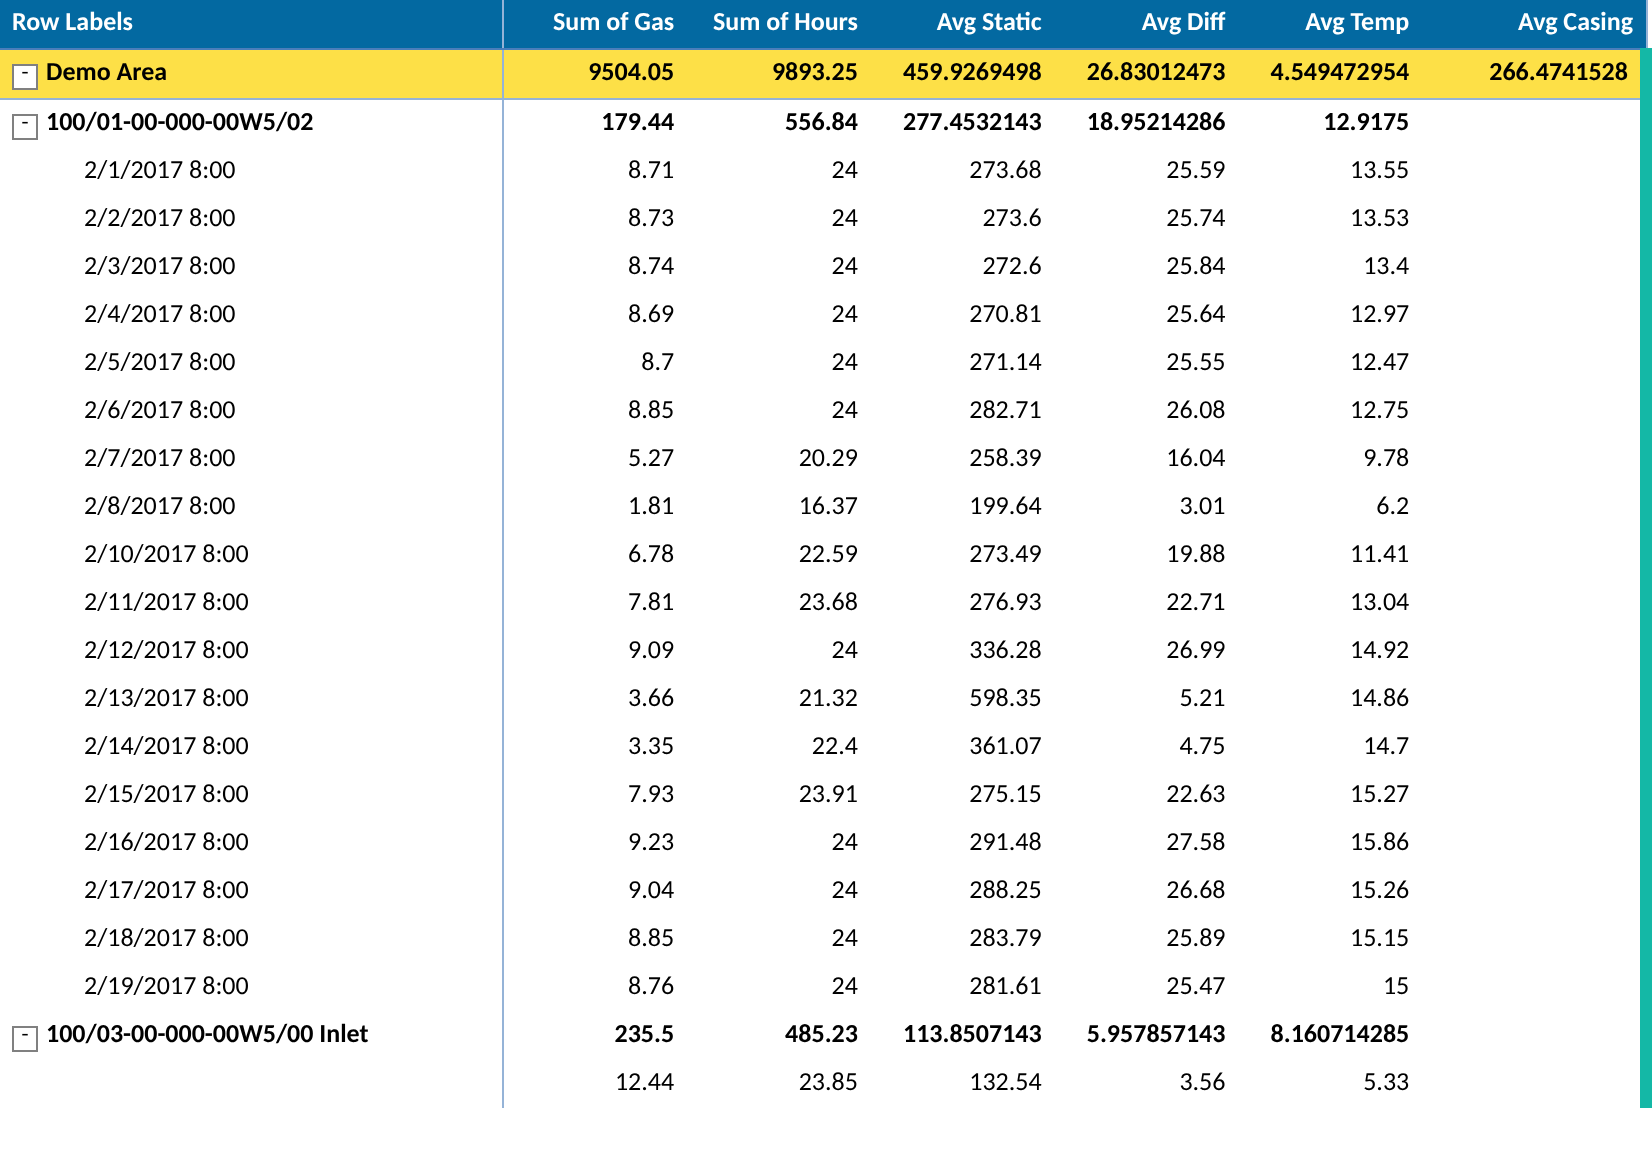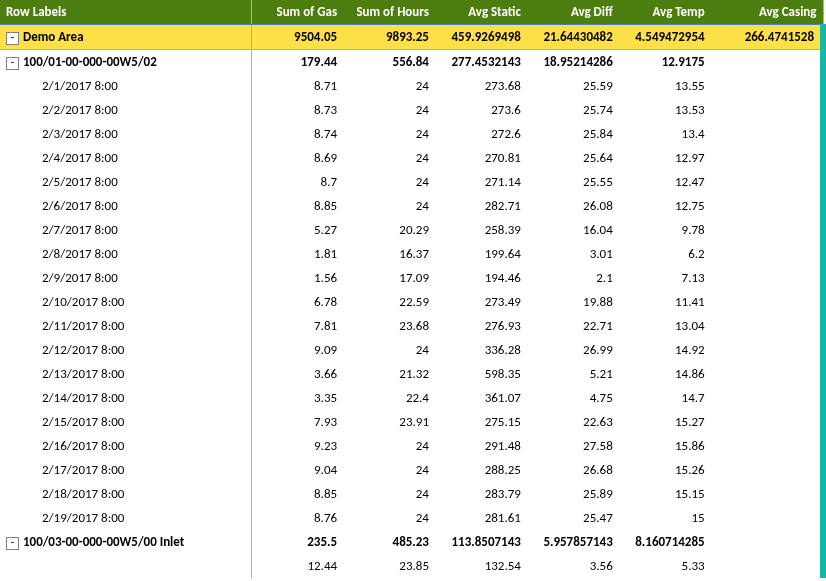--- a/index.html
+++ b/index.html
@@ -16,21 +16,21 @@
     table-layout: fixed;
   }
   .pivot th, .pivot td {
     padding: 2px 6px;
     height: 20px;
     line-height: 20px;
     white-space: nowrap;
     overflow: hidden;
   }
   .pivot thead th {
-    background: #4d7c0f;
+    background: #0369a1;
     color: #fff;
     text-align: left;
     font-weight: bold;
     border-bottom: 1px solid #4a7ebb;
   }
   .pivot thead th.val {
     text-align: right;
   }
   .col-lbl { width: 246px; border-right: 1px solid #95b3d7; }
   .col-v   { width: 90px; }
@@ -87,21 +87,21 @@
       <th class="val">Avg Temp</th>
       <th class="val last">Avg Casing</th>
     </tr>
   </thead>
   <tbody id="pivot-body">
       <tr class="area">
         <td class="lbl"><span class="exp">-</span><span>Demo Area</span></td>
         <td>9504.05</td>
         <td>9893.25</td>
         <td>459.9269498</td>
-        <td>21.64430482</td>
+        <td>26.83012473</td>
         <td>4.549472954</td>
         <td class="lastcol">266.4741528</td>
       </tr>
       <tr class="well">
         <td class="lbl"><span class="exp">-</span><span>100/01-00-000-00W5/02</span></td>
         <td>179.44</td>
         <td>556.84</td>
         <td>277.4532143</td>
         <td>18.95214286</td>
         <td>12.9175</td>
@@ -173,29 +173,20 @@
       <tr class="detail">
         <td class="lbl"><span>2/8/2017 8:00</span></td>
         <td>1.81</td>
         <td>16.37</td>
         <td>199.64</td>
         <td>3.01</td>
         <td>6.2</td>
         <td class="lastcol"></td>
       </tr>
       <tr class="detail">
-        <td class="lbl"><span>2/9/2017 8:00</span></td>
-        <td>1.56</td>
-        <td>17.09</td>
-        <td>194.46</td>
-        <td>2.1</td>
-        <td>7.13</td>
-        <td class="lastcol"></td>
-      </tr>
-      <tr class="detail">
         <td class="lbl"><span>2/10/2017 8:00</span></td>
         <td>6.78</td>
         <td>22.59</td>
         <td>273.49</td>
         <td>19.88</td>
         <td>11.41</td>
         <td class="lastcol"></td>
       </tr>
       <tr class="detail">
         <td class="lbl"><span>2/11/2017 8:00</span></td>

